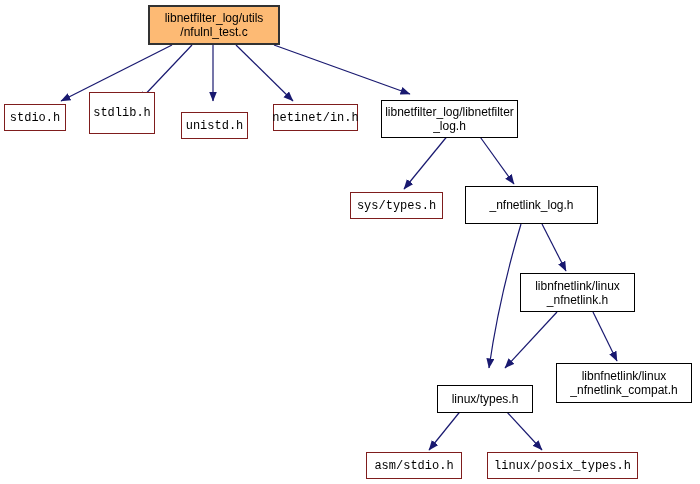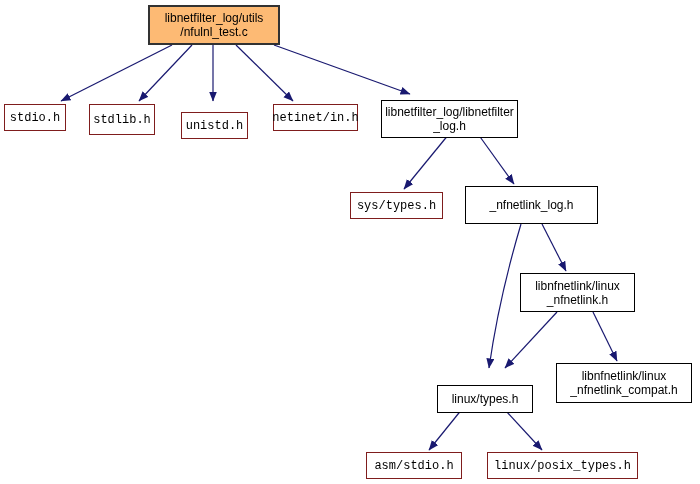--- a/index.html
+++ b/index.html
@@ -64,21 +64,21 @@
       </g>
   </svg>
   <div id="nodes">
       <div class="node main" style="left: 148px; top: 5px; width: 132px; height: 40px;">
         <div>libnetfilter_log/utils</div>
         <div>/nfulnl_test.c</div>
       </div>
       <div class="node plain" style="left: 4px; top: 104px; width: 62px; height: 27px;">
         <div>stdio.h</div>
       </div>
-      <div class="node plain" style="left: 89px; top: 104px; width: 66px; height: 31px;">
+      <div class="node plain" style="left: 89px; top: 92px; width: 66px; height: 42px;">
         <div>stdlib.h</div>
       </div>
       <div class="node plain" style="left: 181px; top: 112px; width: 67px; height: 27px;">
         <div>unistd.h</div>
       </div>
       <div class="node plain" style="left: 273px; top: 104px; width: 85px; height: 27px;">
         <div>netinet/in.h</div>
       </div>
       <div class="node linked" style="left: 381px; top: 100px; width: 137px; height: 38px;">
         <div>libnetfilter_log/libnetfilter</div>

